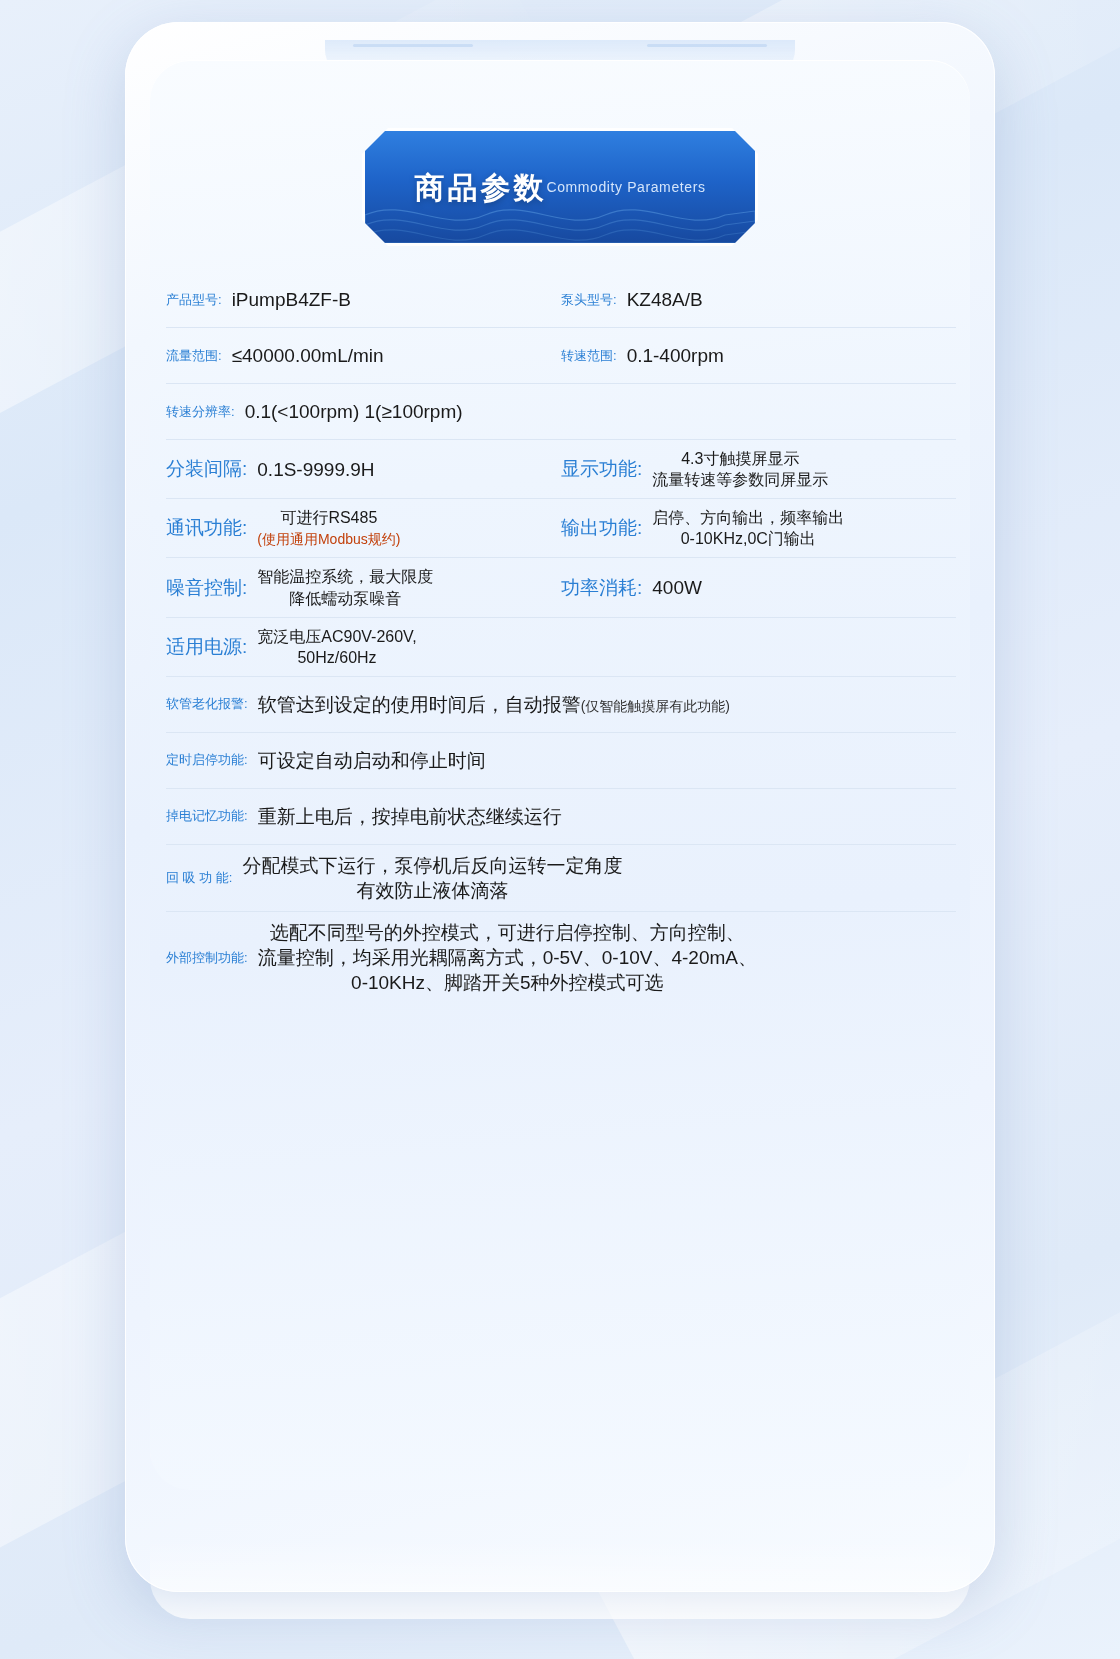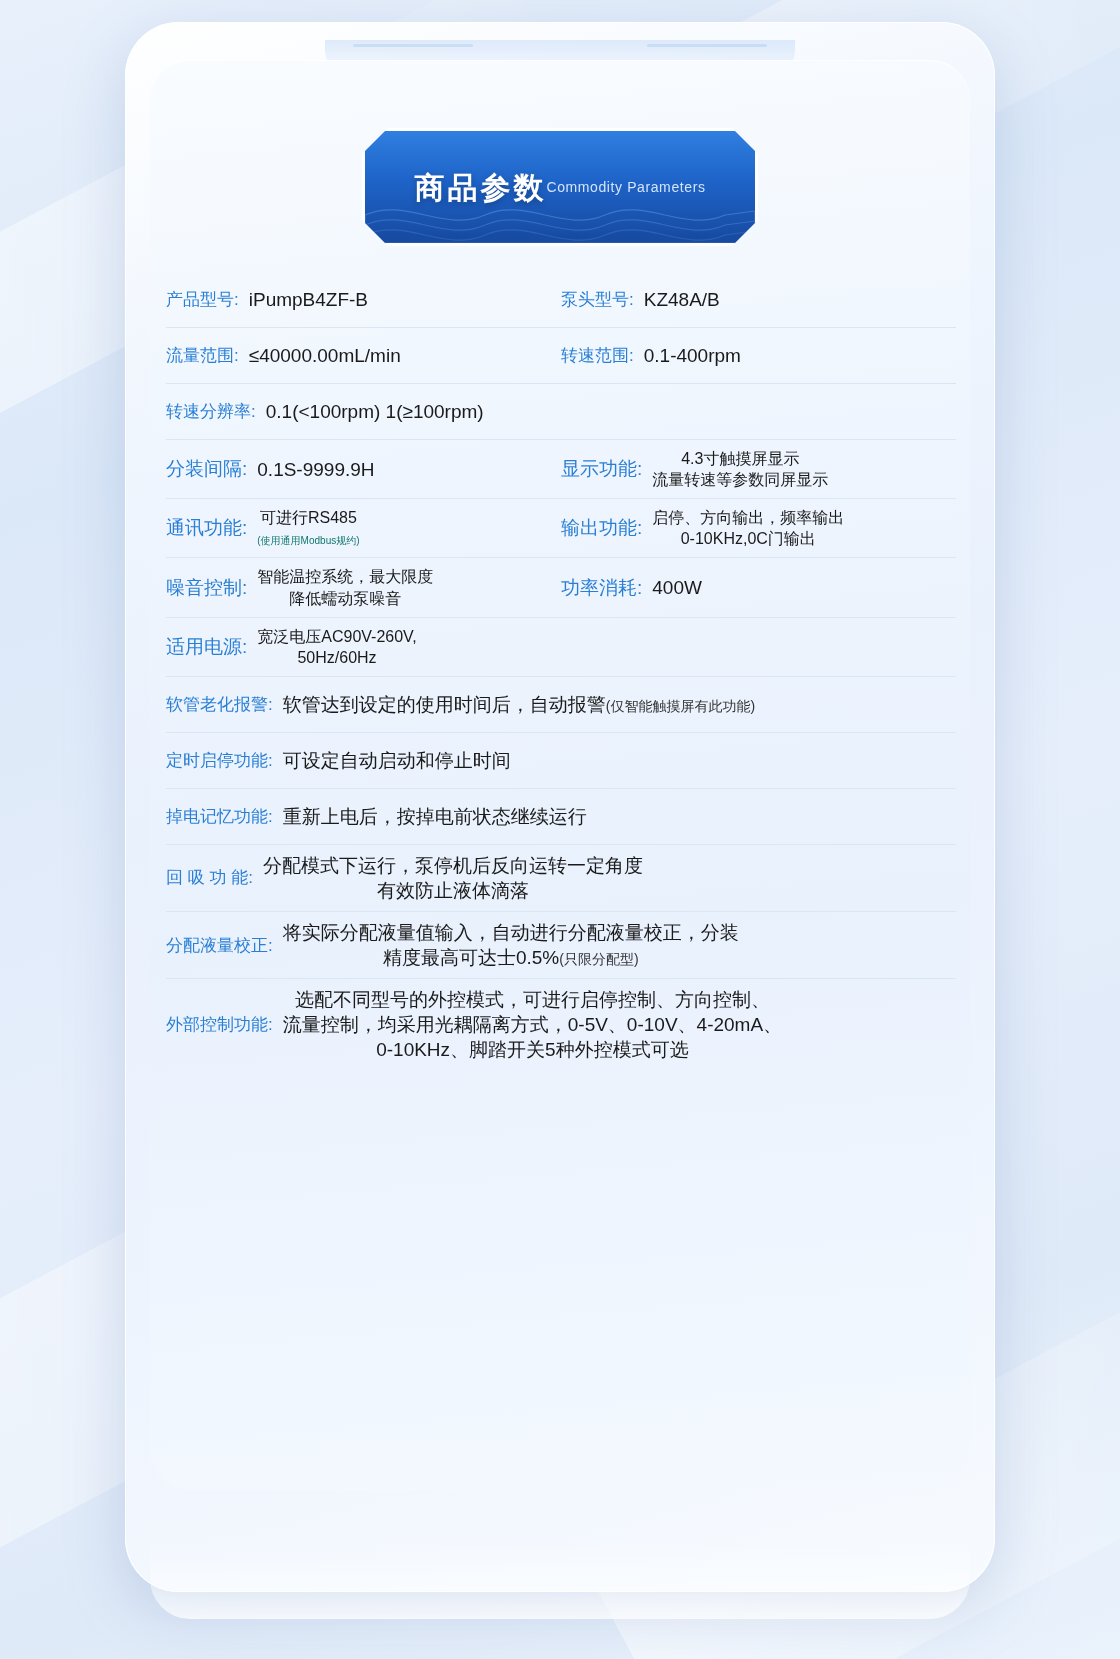--- a/index.html
+++ b/index.html
@@ -135,32 +135,32 @@
   .cell {
     display: flex;
     align-items: center;
     box-sizing: border-box;
   }
   .cell.half { width: 50%; padding-right: 6px; }
   .cell.full { width: 100%; }
 
   .lbl {
     color: #2a7fd4;
-    font-size: 17px;
+    font-size: 13px;
     white-space: nowrap;
     flex: 0 0 auto;
   }
   .val {
     color: #1a1a1a;
     font-size: 19px;
     margin-left: 10px;
     line-height: 1.32;
     text-align: center;
   }
-  .val .sub { font-size: 10px; color: #0f766e; }
+  .val .sub { font-size: 14px; color: #c2410c; }
   .val .note { font-size: 14px; color: #333; }
 
   
   .row-2line .val { font-size: 16px; }
   .row-2line .lbl { font-size: 19px; }
 
   
   .desc-row .lbl { color: #2a7fd4; }
   .desc-row .val { font-size: 19px; }
 
@@ -311,29 +311,20 @@
   <div class="spec-row desc-row">
     <div class="cell full">
       <span class="lbl">回 吸 功 能:</span>
       <span class="val">
         <span>分配模式下运行，泵停机后反向运转一定角度</span><br>
         <span>有效防止液体滴落</span>
       </span>
     </div>
   </div>
 
-  <div class="spec-row desc-row">
-    <div class="cell full">
-      <span class="lbl">分配液量校正:</span>
-      <span class="val">
-        <span>将实际分配液量值输入，自动进行分配液量校正，分装</span><br>
-        <span>精度最高可达士0.5%</span><span class="note">(只限分配型)</span>
-      </span>
-    </div>
-  </div>
 
   <div class="spec-row desc-row">
     <div class="cell full">
       <span class="lbl">外部控制功能:</span>
       <span class="val">
         <span>选配不同型号的外控模式，可进行启停控制、方向控制、</span><br>
         <span>流量控制，均采用光耦隔离方式，0-5V、0-10V、4-20mA、</span><br>
         <span>0-10KHz、脚踏开关5种外控模式可选</span>
       </span>
     </div>

